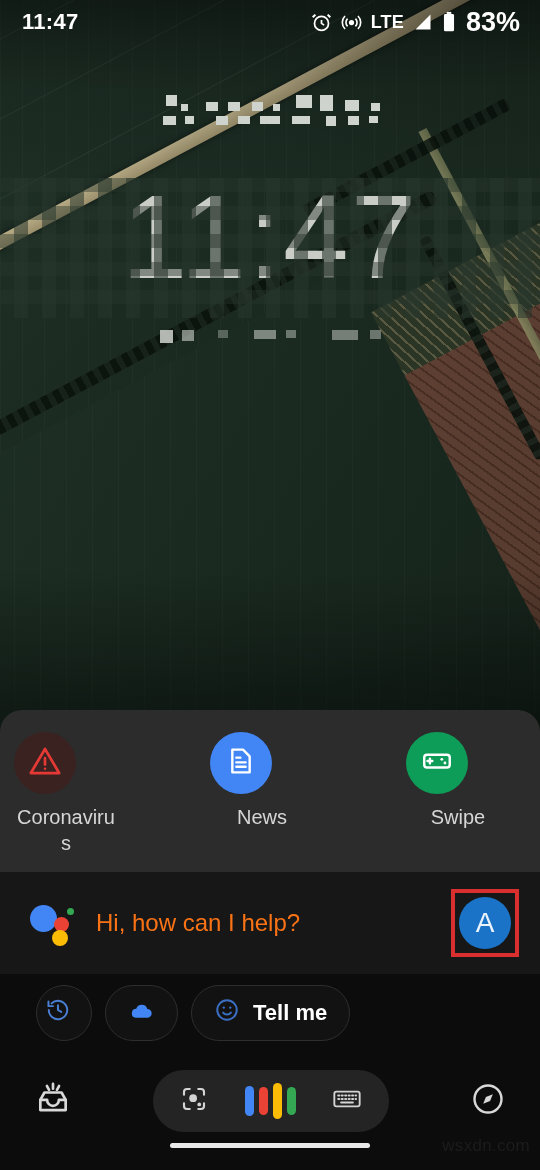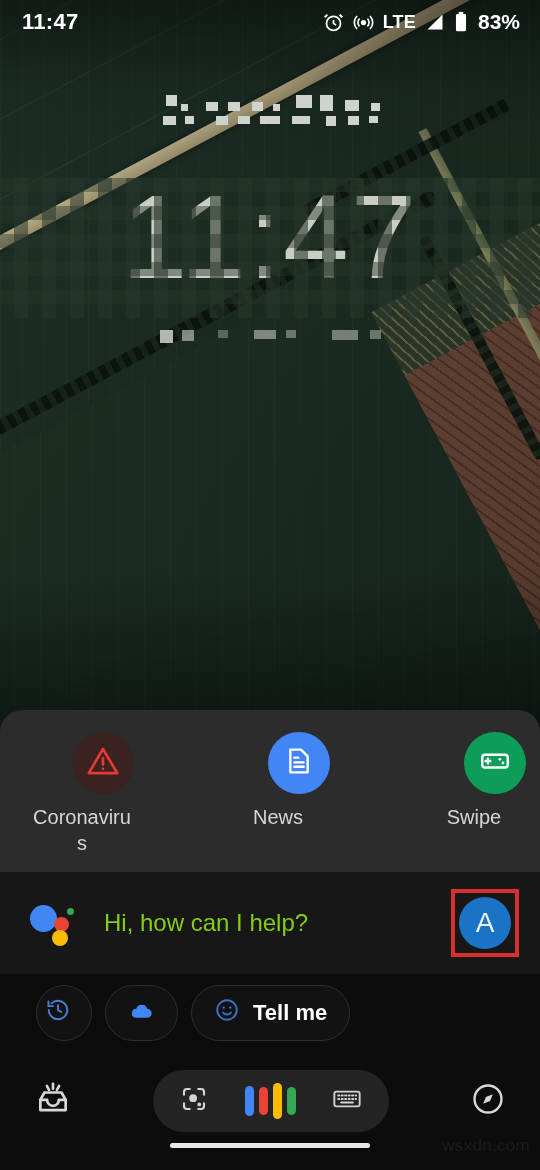--- a/index.html
+++ b/index.html
@@ -87,21 +87,21 @@
 
   
   #statusbar {
     position:absolute; left:0; top:0; width:540px; height:44px;
     display:flex; align-items:center; justify-content:space-between;
     padding:0 20px 0 22px; color:#fff; z-index:40;
   }
   #status-time { font-size:22px; font-weight:bold; letter-spacing:.3px; }
   #status-icons { display:flex; align-items:center; gap:9px; }
   #status-icons svg { display:block; }
-  #battery-pct { font-size:21px; font-weight:bold; margin-left:1px; }
+  #battery-pct { font-size:27px; font-weight:bold; margin-left:1px; }
 
   
   #clock-area { position:absolute; left:0; top:95px; width:540px; z-index:30; }
   .pixrow { display:flex; justify-content:center; gap:4px; }
   .pix { background:#cfd3cd; }
   #pix-date-1 { margin-left:6px; }
   #pix-date-2 { margin-top:5px; }
   #clock-big {
     margin-top:52px; text-align:center;
     font-size:118px; line-height:1; font-weight:300; color:#c9cdc6;
@@ -126,21 +126,21 @@
   }
 
   
   #panel {
     position:absolute; left:0; top:710px; width:540px; height:162px;
     background:#2c2c2c; border-radius:22px 22px 0 0; z-index:35;
   }
   #shortcuts {
     display:flex; padding:22px 14px 0 14px; justify-content:space-between;
   }
-  .shortcut { width:120px; display:flex; flex-direction:column; align-items:flex-end; cursor:pointer; }
+  .shortcut { width:120px; display:flex; flex-direction:column; align-items:flex-start; cursor:pointer; }
   .sc-circle {
     width:62px; height:62px; border-radius:50%;
     display:flex; align-items:center; justify-content:center;
   }
   .sc-label {
     margin-top:11px; font-size:20px; color:#d6d6d6; text-align:center;
     line-height:1.28; word-break:break-all; width:104px;
   }
 
   
@@ -148,21 +148,21 @@
     position:absolute; left:0; top:872px; width:540px; height:102px;
     background:#171717; display:flex; align-items:center; z-index:35;
   }
   #assistant-logo { width:46px; height:46px; margin-left:30px; position:relative; flex:0 0 auto; }
   .adot { position:absolute; border-radius:50%; }
   .adot-blue   { width:27px; height:27px; background:#4285F4; left:0;    top:5px; }
   .adot-red    { width:15px; height:15px; background:#EA4335; left:24px; top:17px; }
   .adot-yellow { width:16px; height:16px; background:#FBBC05; left:22px; top:30px; }
   .adot-green  { width:7px;  height:7px;  background:#34A853; left:37px; top:8px; }
   #assistant-greeting {
-    margin-left:28px; color:#84cc16; font-size:24px; font-weight:500; flex:1 1 auto;
+    margin-left:20px; color:#f97316; font-size:24px; font-weight:500; flex:1 1 auto;
   }
   #avatar-wrap {
     position:relative; margin-right:24px; width:62px; height:62px; flex:0 0 auto;
     display:flex; align-items:center; justify-content:center;
   }
   #avatar-highlight {
     position:absolute; left:0; top:0; width:68px; height:68px;
     border:4px solid #DA2F2F; box-sizing:border-box; pointer-events:none;
     left:-3px; top:-3px;
   }

